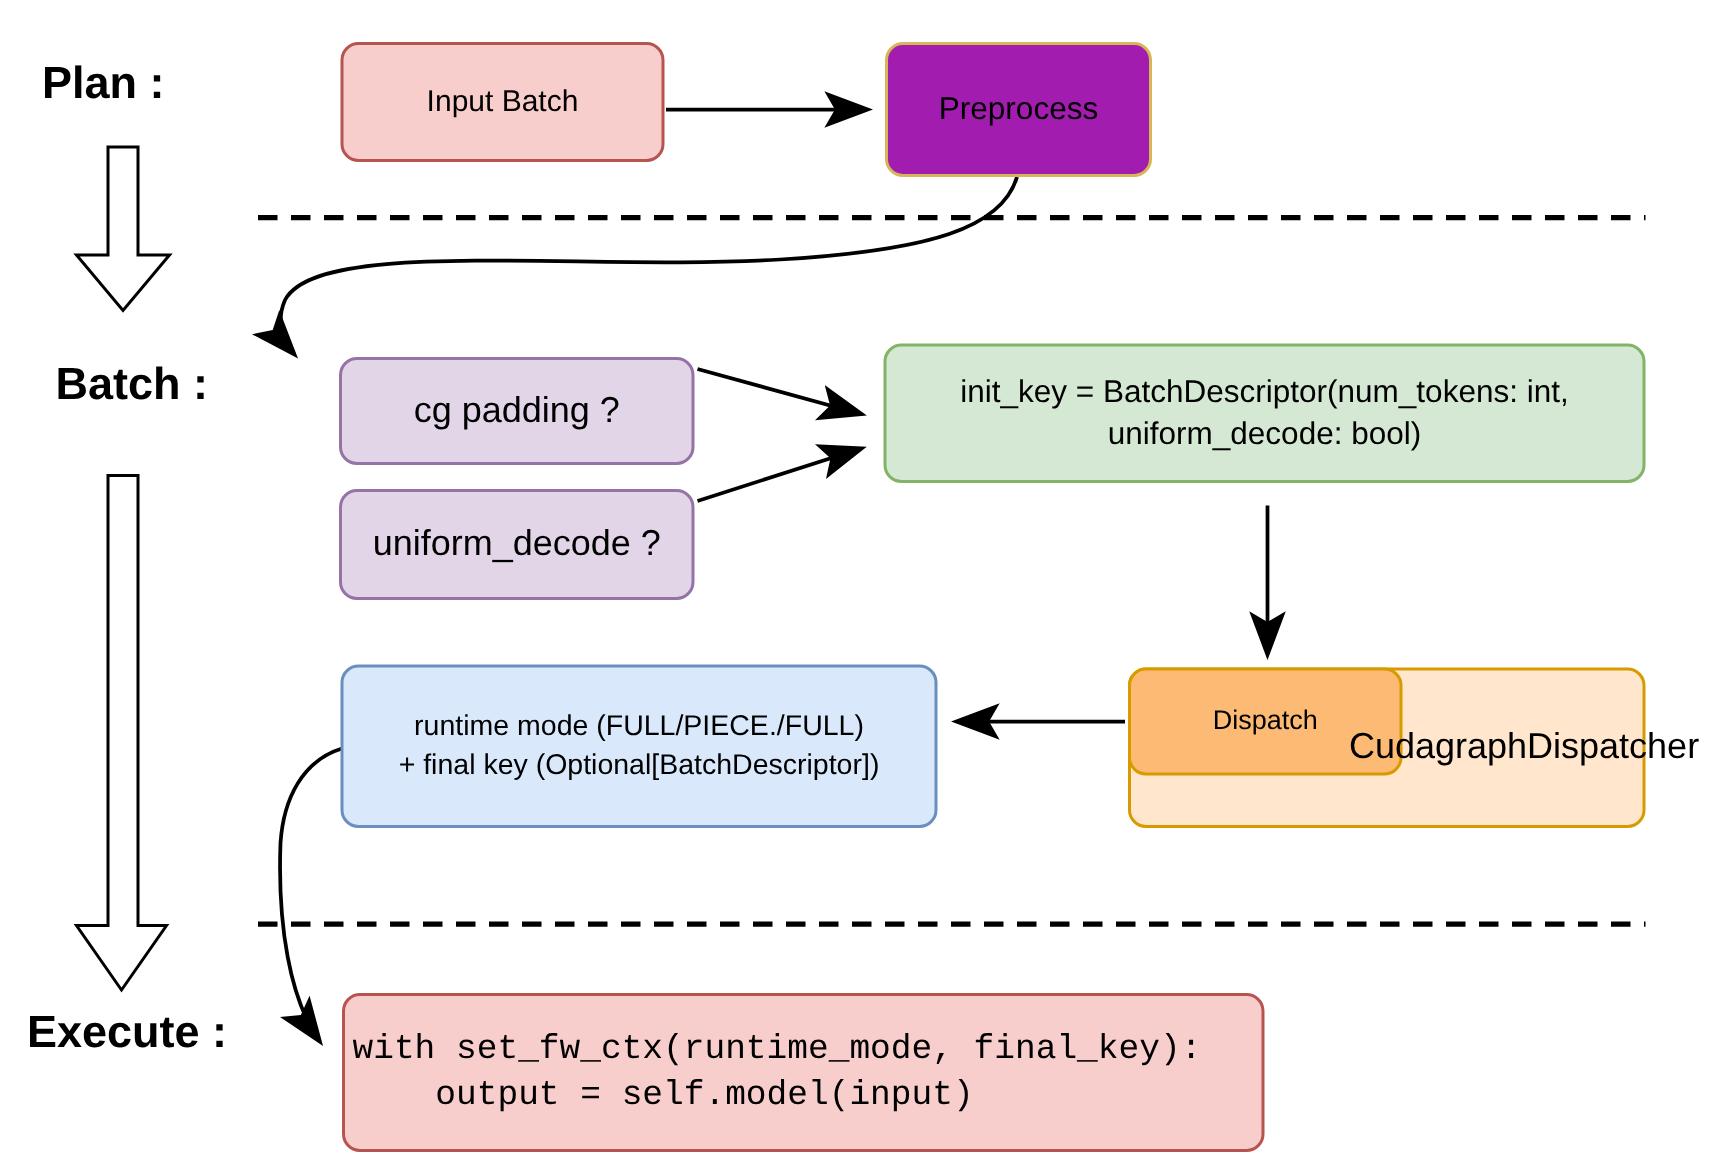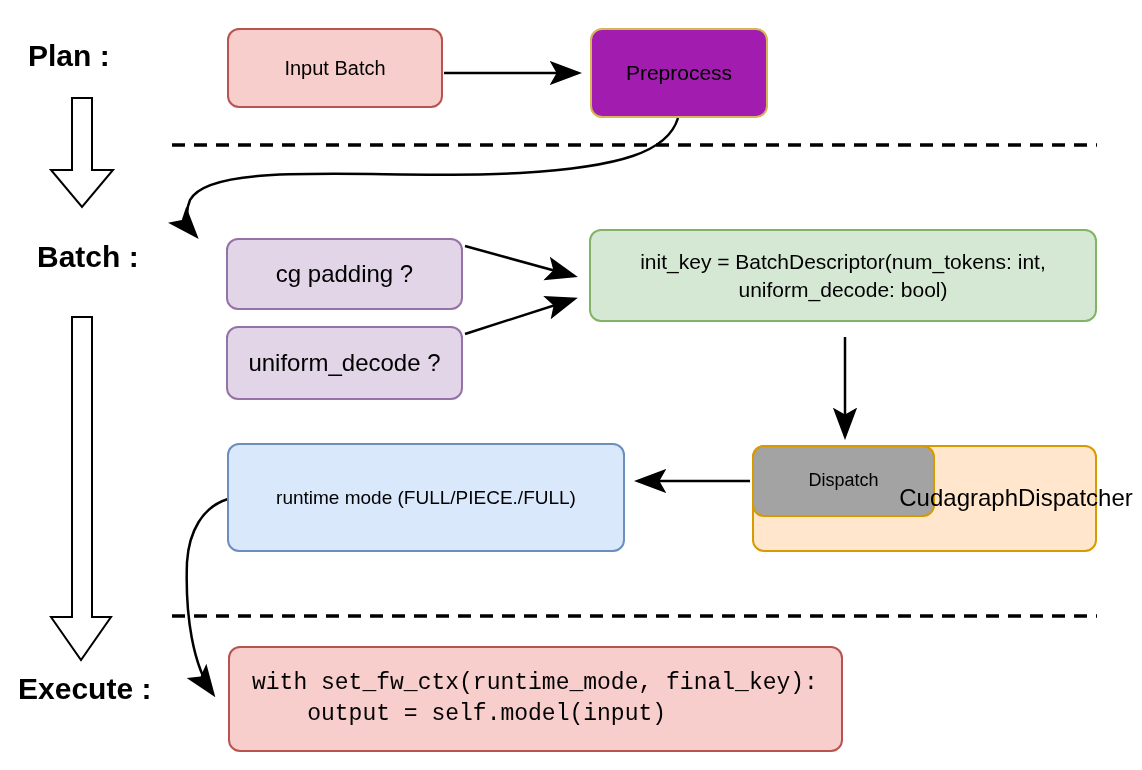--- a/index.html
+++ b/index.html
@@ -35,21 +35,22 @@
   .t21{font-size:21px;}
   .t24{font-size:24px;margin-top:28px;}
   .t19{font-size:19px;}
   .t18{font-size:18px;}
   .code-node{
     font-family:"Liberation Mono","DejaVu Sans Mono",monospace;
     font-size:23px;
     line-height:1.35;
     align-items:flex-start;
     text-align:center;
-    padding-left:22px;
+    padding-left:5px;
+    margin-top:16px;
   }
   .code-line{white-space:pre;}
   .dispatcher-label{
     position:absolute;
     left:935px;top:445px;width:162px;height:107px;
     display:flex;flex-direction:row;align-items:center;justify-content:center;
     font-size:24px;line-height:1.35;color:#000;text-align:left;
   }
 </style>
 </head>
@@ -99,30 +100,31 @@
     <span>uniform_decode ?</span>
   </div>
 
   <div class="node t21" style="left: 589px; top: 229px; width: 508px; height: 93px; background: rgb(213, 232, 212); border-color: rgb(130, 179, 102);">
     <span>init_key = BatchDescriptor(num_tokens: int,</span>
     <span>uniform_decode: bool)</span>
   </div>
 
   <div class="node" style="left: 752px; top: 445px; width: 345px; height: 107px; background: rgb(255, 230, 204); border-color: rgb(215, 155, 0);">
   </div>
-  <div class="node t18" style="left: 752px; top: 445px; width: 183px; height: 72px; background: #a3a3a3; border-color: rgb(215, 155, 0);">
+  <div class="node t18" style="left: 752px; top: 445px; width: 183px; height: 72px; background: #fdba74; border-color: rgb(215, 155, 0);">
     <span>Dispatch</span>
   </div>
   <div class="dispatcher-label">
     <span>Cudagraph</span>
     <span>Dispatcher</span>
   </div>
 
   <div class="node t19" style="left: 227px; top: 443px; width: 398px; height: 109px; background: rgb(218, 232, 252); border-color: rgb(108, 142, 191);">
     <span>runtime mode (FULL/PIECE./FULL)</span>
+    <span>+ final key (Optional[BatchDescriptor])</span>
   </div>
 
   <div class="node code-node" style="left: 228px; top: 646px; width: 615px; height: 106px; background: rgb(248, 206, 204); border-color: rgb(184, 84, 80);">
     <span class="code-line">with set_fw_ctx(runtime_mode, final_key):</span>
     <span class="code-line">    output = self.model(input)</span>
   </div>
 
 </div>
 
 </body></html>

